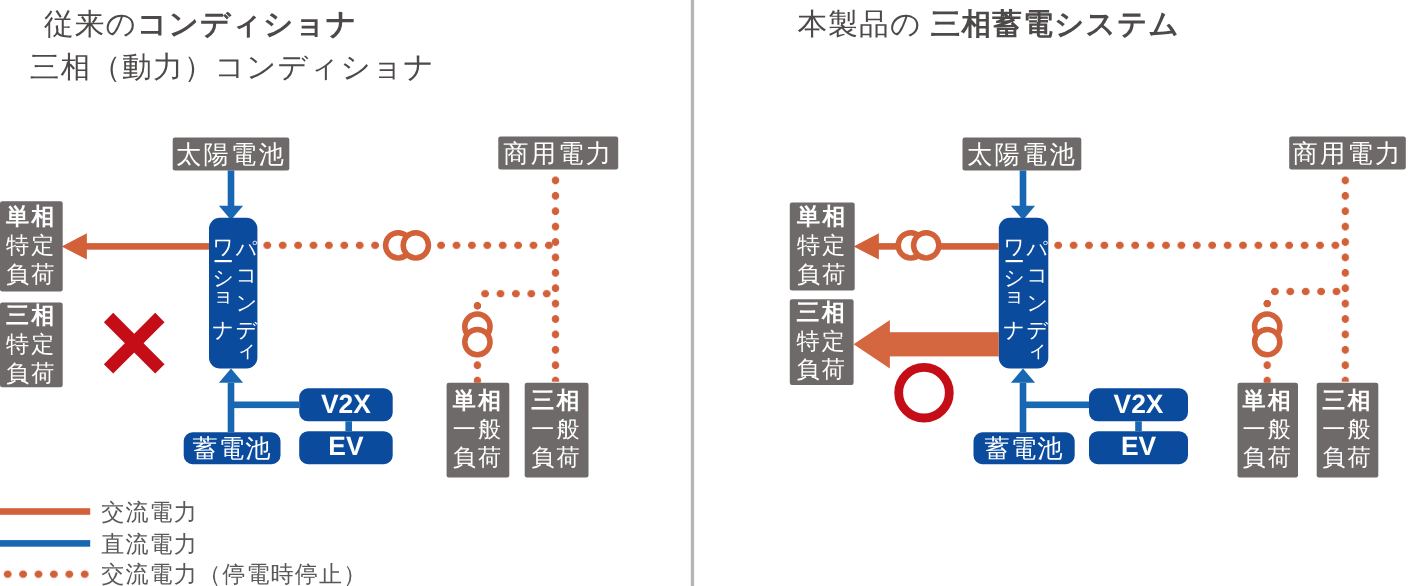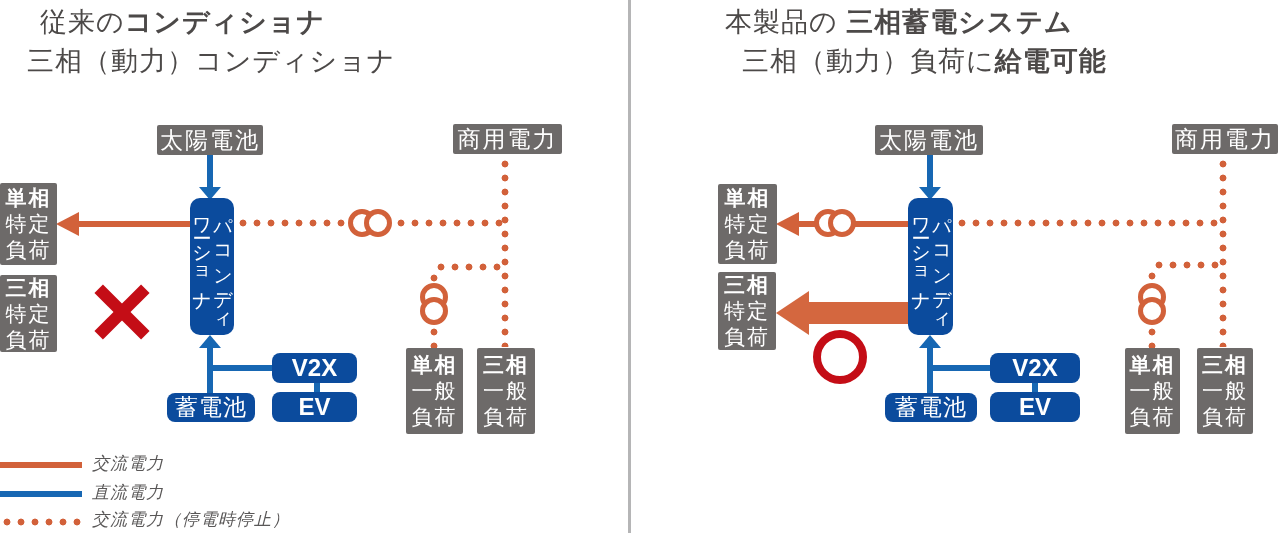--- a/index.html
+++ b/index.html
@@ -38,21 +38,21 @@
   .tri-left-thick{border-top:22px solid transparent;border-bottom:22px solid transparent;border-right:33px solid var(--ac-orange-thick);}
   .tri-down{border-left:11px solid transparent;border-right:11px solid transparent;border-top:13px solid var(--dc-blue);}
   .tri-up{border-left:11px solid transparent;border-right:11px solid transparent;border-bottom:13px solid var(--dc-blue);}
   .thickbody{height:22px;background:var(--ac-orange-thick);}
   .xmark{width:56px;height:56px;}
   .xmark div{position:absolute;top:22px;left:-5px;width:66px;height:12px;background:var(--marker-red);}
   .xmark div:first-child{transform:rotate(45deg);}
   .xmark div:last-child{transform:rotate(-45deg);}
   .omark{width:54px;height:54px;border:8px solid var(--marker-red);border-radius:50%;box-sizing:border-box;}
   .divider{width:3px;background:var(--divider-gray);}
-  .legend-label{font-size:17px;color:var(--legend-text);white-space:nowrap;letter-spacing:1px;font-style:italic;}
+  .legend-label{font-size:21px;color:var(--legend-text);white-space:nowrap;letter-spacing:1px;}
 </style>
 </head>
 <body>
 
 <div id="stage">
 
   <div class="abs title" style="left:40px;top:4px;">
     <span>従来の</span><span class="em">コンディショナ</span>
   </div>
   <div class="abs title" style="left:27px;top:43px;">
@@ -130,23 +130,20 @@
     <div class="b">三相</div>
     <div>一般</div>
     <div>負荷</div>
   </div>
 
   <div class="abs divider" style="left:628px;top:0px;height:533px;"></div>
 
   <div class="abs title" style="left:725px;top:4px;">
     <span>本製品の </span><span class="em">三相蓄電システム</span>
   </div>
-  <div class="abs title" style="left:742px;top:43px;">
-    <span>三相（動力）負荷に</span><span class="em">給電可能</span>
-  </div>
 
   <div class="abs box-gray" style="left:875px;top:125px;width:108px;height:30px;">
       <span>太陽電池</span>
     </div>
   <div class="abs vline" style="left:927px;top:155px;height:34px;"></div>
   <div class="abs tri tri-down" style="left:919px;top:187px;"></div>
 
   <div class="abs pcs" style="left:908px;top:198px;width:45px;height:137px;">
     <div class="vtext">
       <span>パワー</span>

